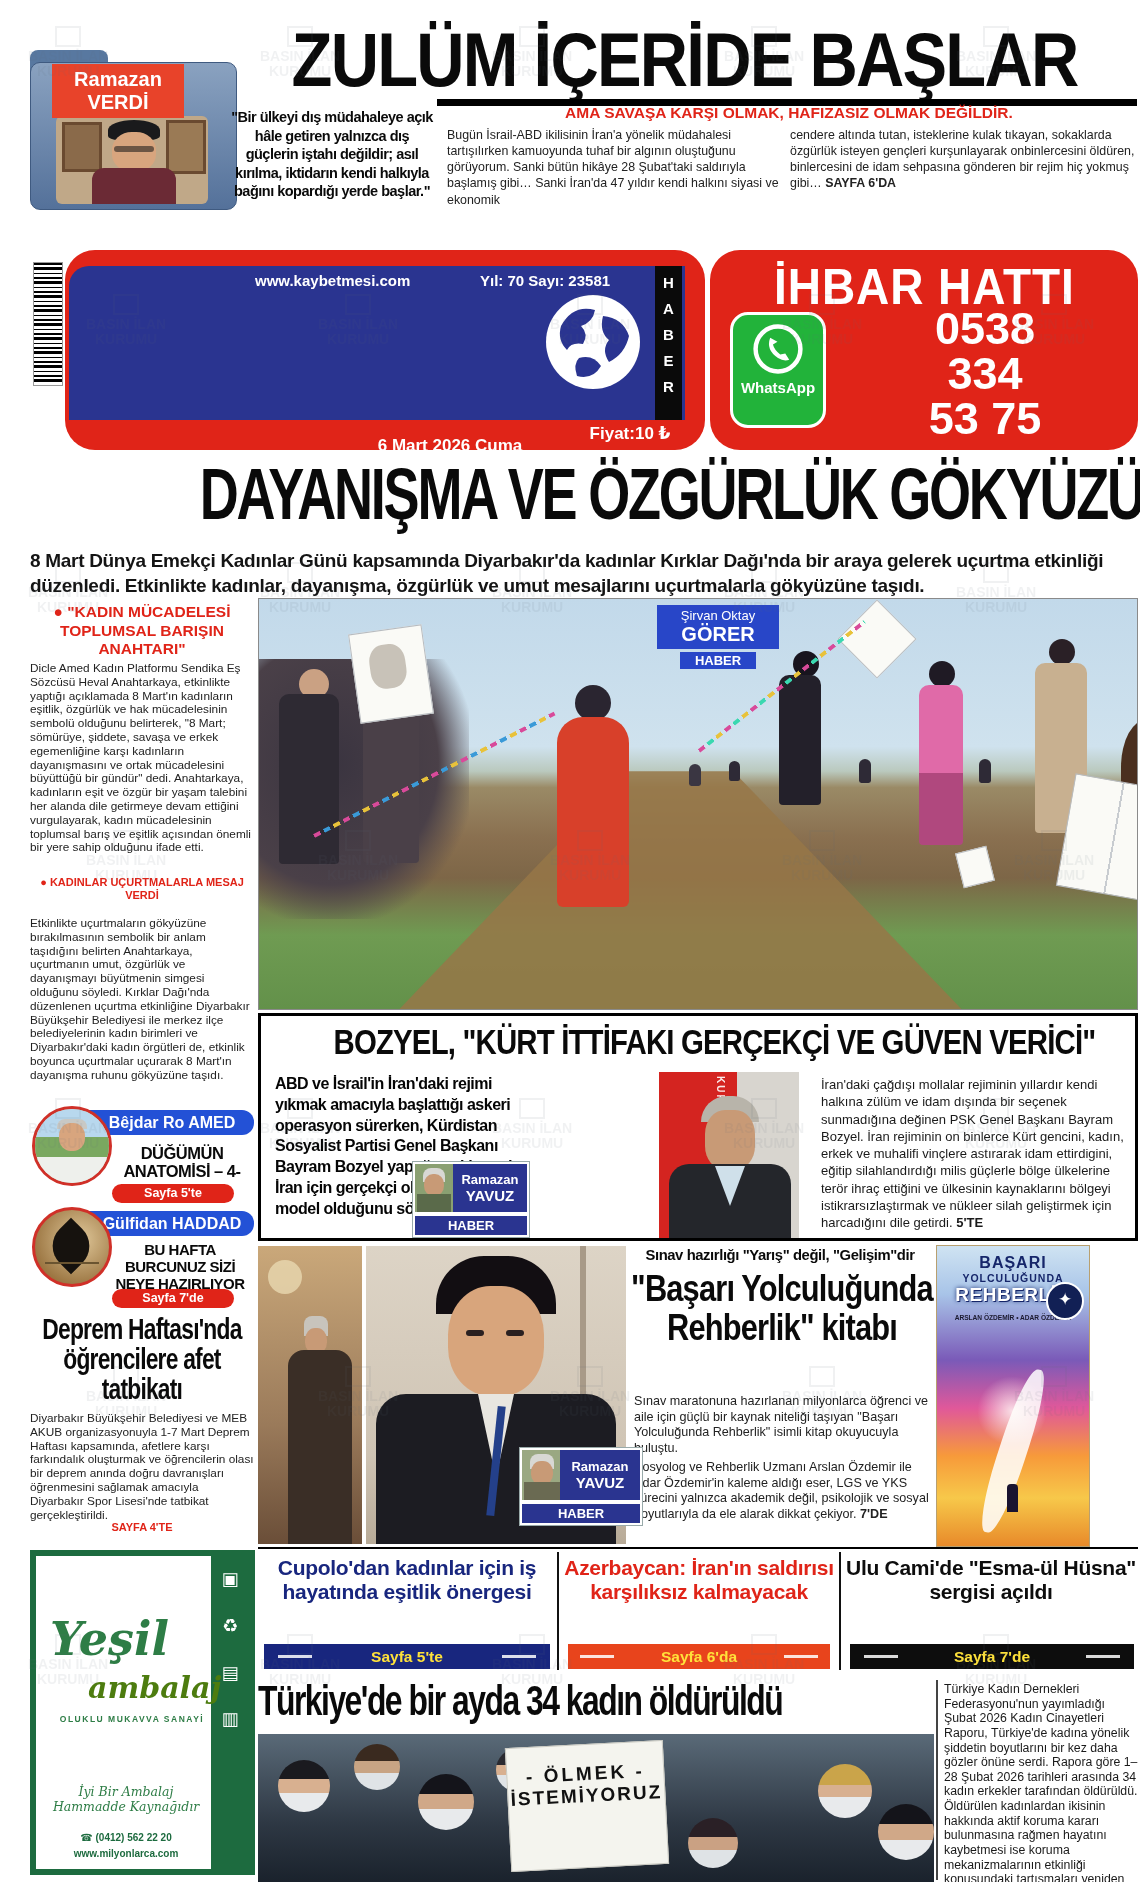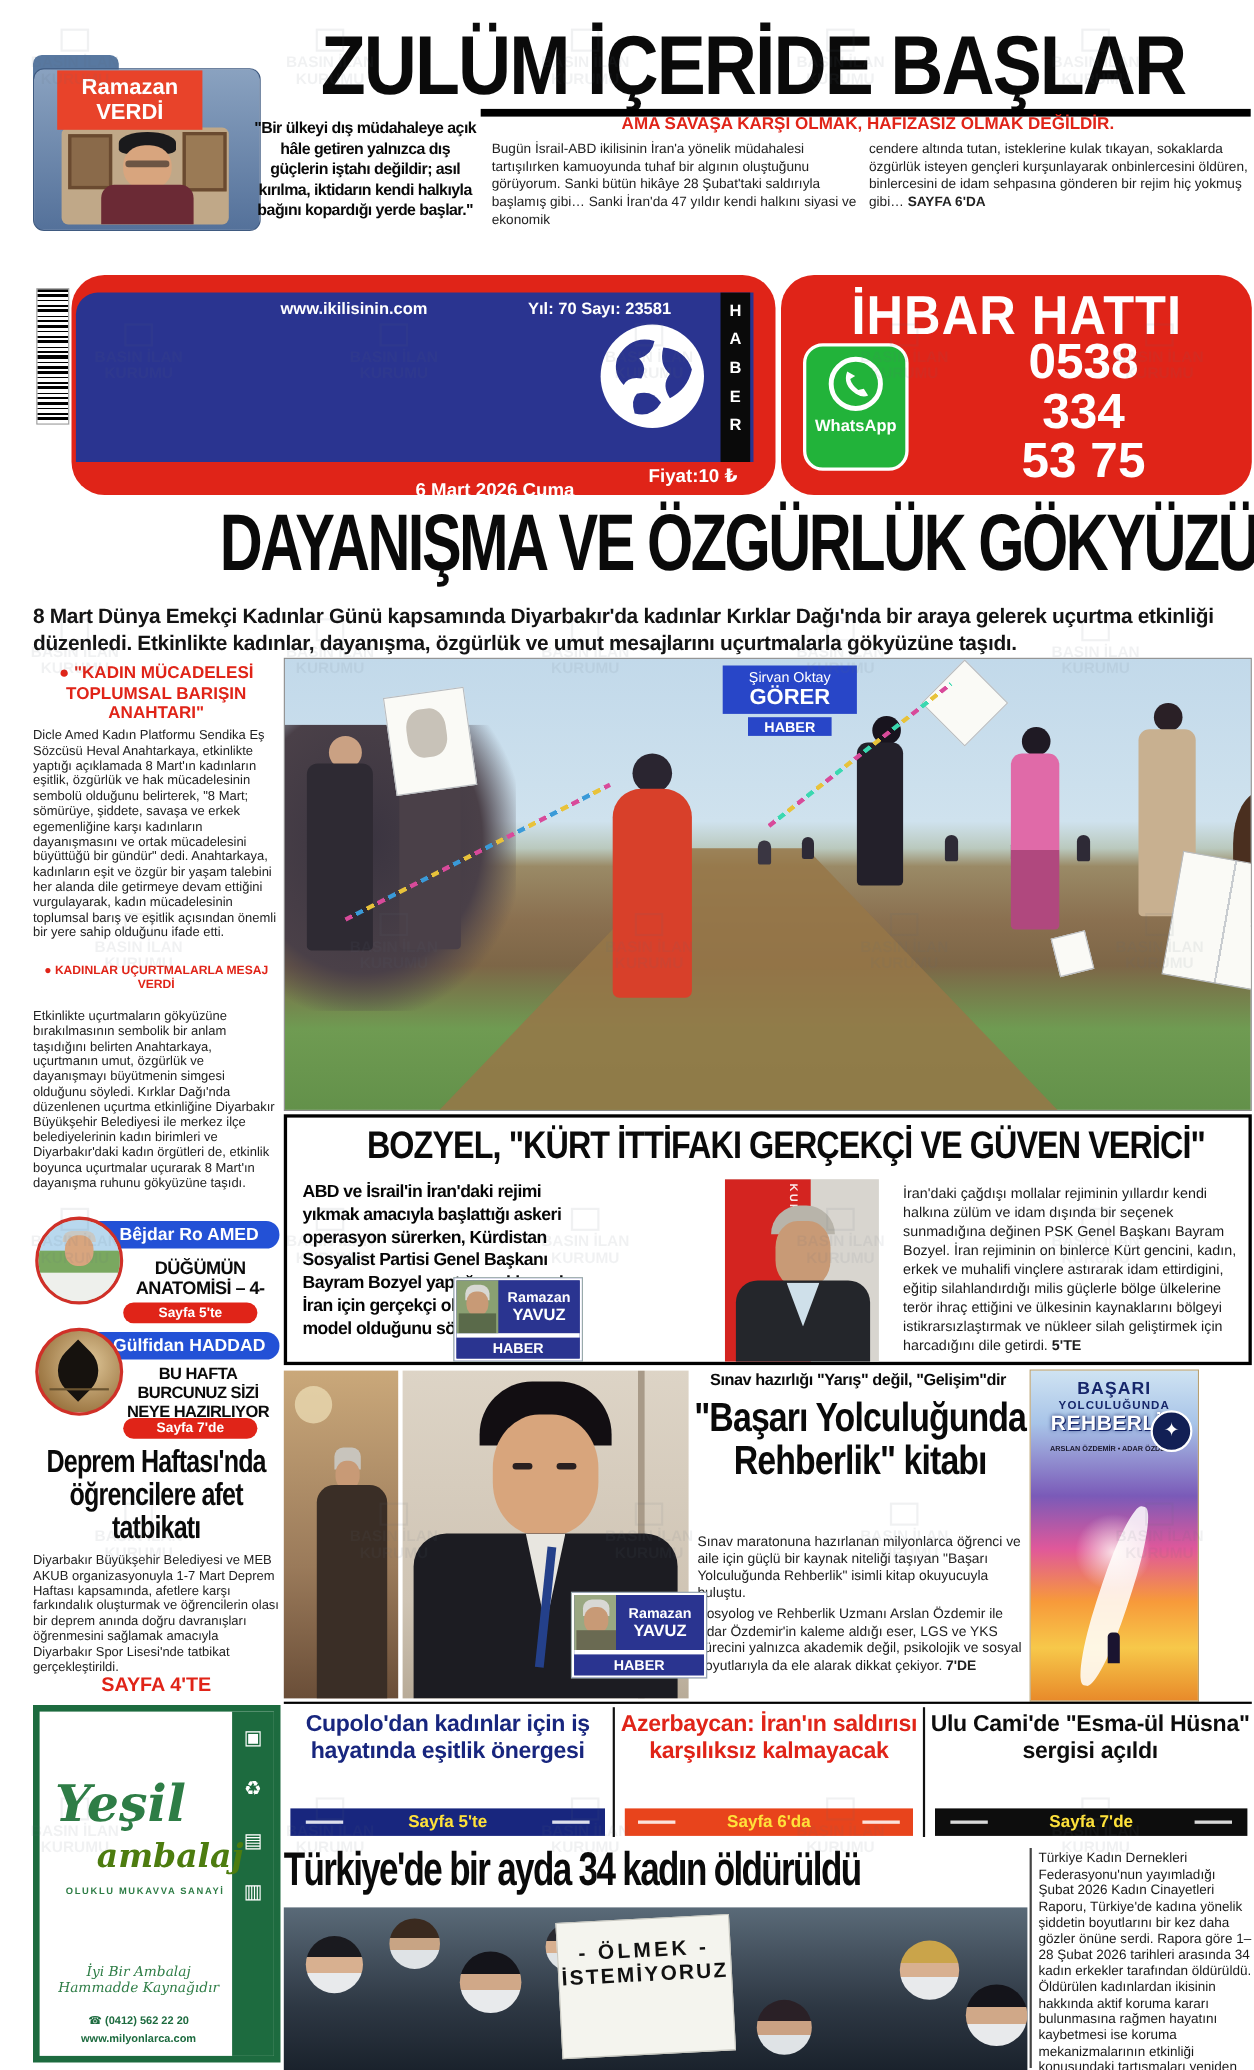--- a/index.html
+++ b/index.html
@@ -77,21 +77,21 @@
     <b>SAYFA 6'DA</b>
   </div>
 
   <div class="abs" style="left:33px;top:262px;width:28px;height:122px;background:repeating-linear-gradient(180deg,#000 0 2px,#fff 2px 4px,#000 4px 7px,#fff 7px 10px,#000 10px 11px,#fff 11px 14px);border:1px solid #999;"></div>
 
   <div class="abs" style="left:65px;top:250px;width:640px;height:200px;background:#e02418;border-radius:30px;">
     <div class="abs" style="left:4px;top:16px;width:616px;height:154px;background:#2a3490;border-radius:20px 0 0 0;"></div>
     <div class="abs" style="left:590px;top:16px;width:27px;height:154px;background:#0a0a0a;color:#fff;font-weight:bold;font-size:15px;text-align:center;">
       <span style="writing-mode:vertical-lr;text-orientation:upright;letter-spacing:9px;margin-top:8px;display:inline-block;">HABER</span>
     </div>
-    <div class="abs b white" style="left:190px;top:22px;font-size:15px;">www.ikilisinin.com</div>
+    <div class="abs b white" style="left:190px;top:22px;font-size:15px;">www.kaybetmesi.com</div>
     <div class="abs b white" style="left:415px;top:22px;font-size:15px;">Yıl: 70 Sayı: 23581</div>
 
     <svg class="abs" style="left:478px;top:42px;" width="100" height="100" viewBox="0 0 100 100">
       <circle cx="50" cy="50" r="47" fill="#ffffff"></circle>
       <path d="M18 34 Q30 12 52 18 Q50 30 38 34 Q46 42 40 52 Q28 50 24 58 Q14 48 18 34 Z" fill="#2a3490"></path>
       <path d="M60 24 Q80 26 86 44 Q82 62 66 70 Q58 58 66 48 Q56 40 60 24 Z" fill="#2a3490"></path>
       <path d="M36 66 Q50 62 58 74 Q50 88 34 84 Q30 72 36 66 Z" fill="#2a3490"></path>
     </svg>
     <div class="abs b white ctr" style="left:265px;top:173px;width:240px;font-size:17px;margin-top:13px;">6 Mart 2026 Cuma</div>
     <div class="abs b white ctr" style="left:500px;top:173px;width:130px;font-size:17px;">Fiyat:10 ₺</div>
@@ -150,21 +150,21 @@
   <div class="chead" style="left:50px;top:1211px;width:204px;">
     <span style="margin-left:40px;">Gülfidan HADDAD</span>
   </div>
   <div class="ctitle" style="left:106px;top:1242px;width:148px;font-size:15px;">BU HAFTA BURCUNUZ SİZİ NEYE HAZIRLIYOR</div>
   <div class="cpill" style="left:112px;top:1289px;width:122px;">Sayfa 7'de</div>
 
   <div class="abs ctr" style="left:30px;top:1315px;width:224px;">
     <span class="sqzB ctr" style="width:127%;transform:scaleX(.787);font-size:29px;font-weight:900;line-height:1.03;letter-spacing:-1px;color:#0a0a0a;">Deprem Haftası'nda öğrencilere afet tatbikatı</span>
   </div>
   <div class="abs" style="left:30px;top:1412px;width:224px;font-size:11.8px;line-height:1.17;color:#222;">Diyarbakır Büyükşehir Belediyesi ve MEB AKUB organizasyonuyla 1-7 Mart Deprem Haftası kapsamında, afetlere karşı farkındalık oluşturmak ve öğrencilerin olası bir deprem anında doğru davranışları öğrenmesini sağlamak amacıyla Diyarbakır Spor Lisesi'nde tatbikat gerçekleştirildi.</div>
-  <div class="abs ctr b red" style="left:30px;top:1521px;width:224px;font-size:18px;">SAYFA 4'TE</div>
+  <div class="abs ctr b red" style="left:30px;top:1521px;width:224px;font-size:11px;">SAYFA 4'TE</div>
 
   <div class="abs" style="left:30px;top:1550px;width:225px;height:325px;border:6px solid #1d6b3f;background:#fff;box-sizing:border-box;">
     <div class="abs" style="right:0;top:0;width:38px;height:313px;background:#1d6b3f;color:#fff;text-align:center;font-size:18px;line-height:2.6;">
       <div>▣</div>
       <div>♻</div>
       <div>▤</div>
       <div>▥</div>
     </div>
     <div class="abs" style="left:14px;top:56px;font-family:'DejaVu Serif',serif;font-style:italic;font-weight:bold;font-size:46px;color:#2e7d46;">Yeşil</div>
     <div class="abs" style="left:52px;top:114px;font-family:'DejaVu Serif',serif;font-style:italic;font-weight:bold;font-size:30px;color:#4d7c0f;">ambalaj</div>

